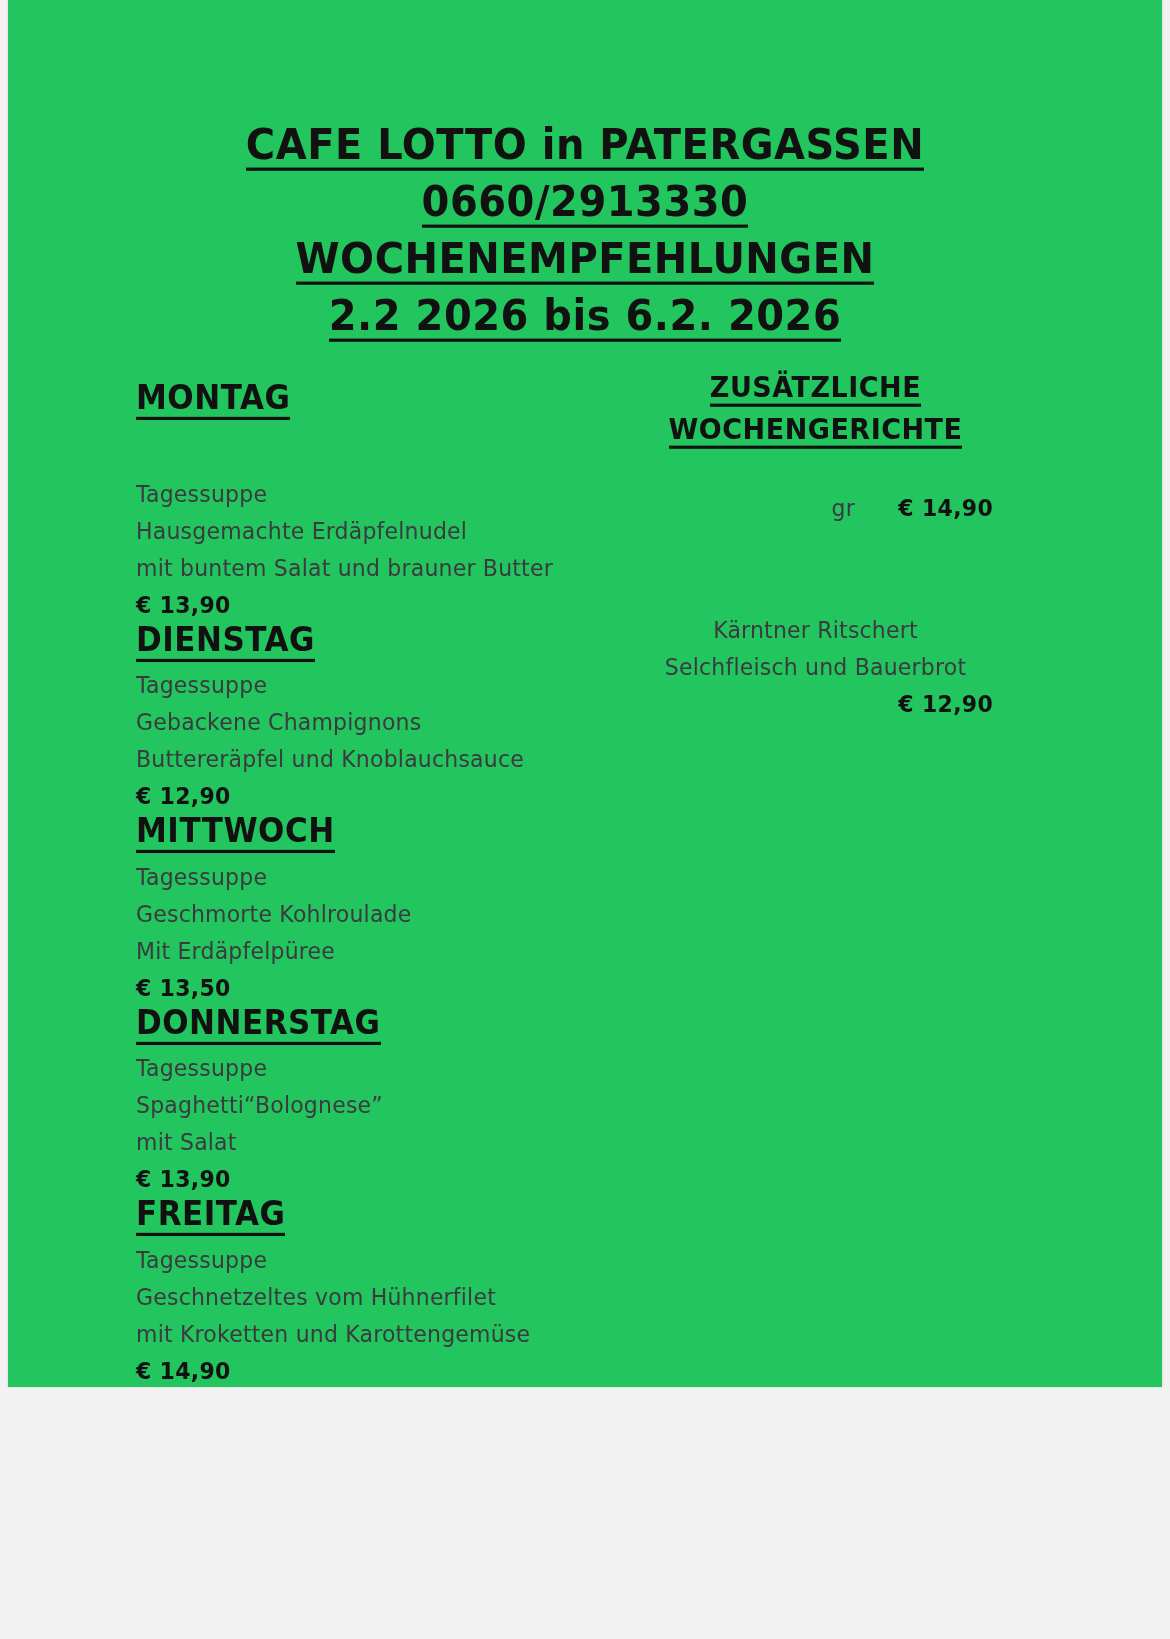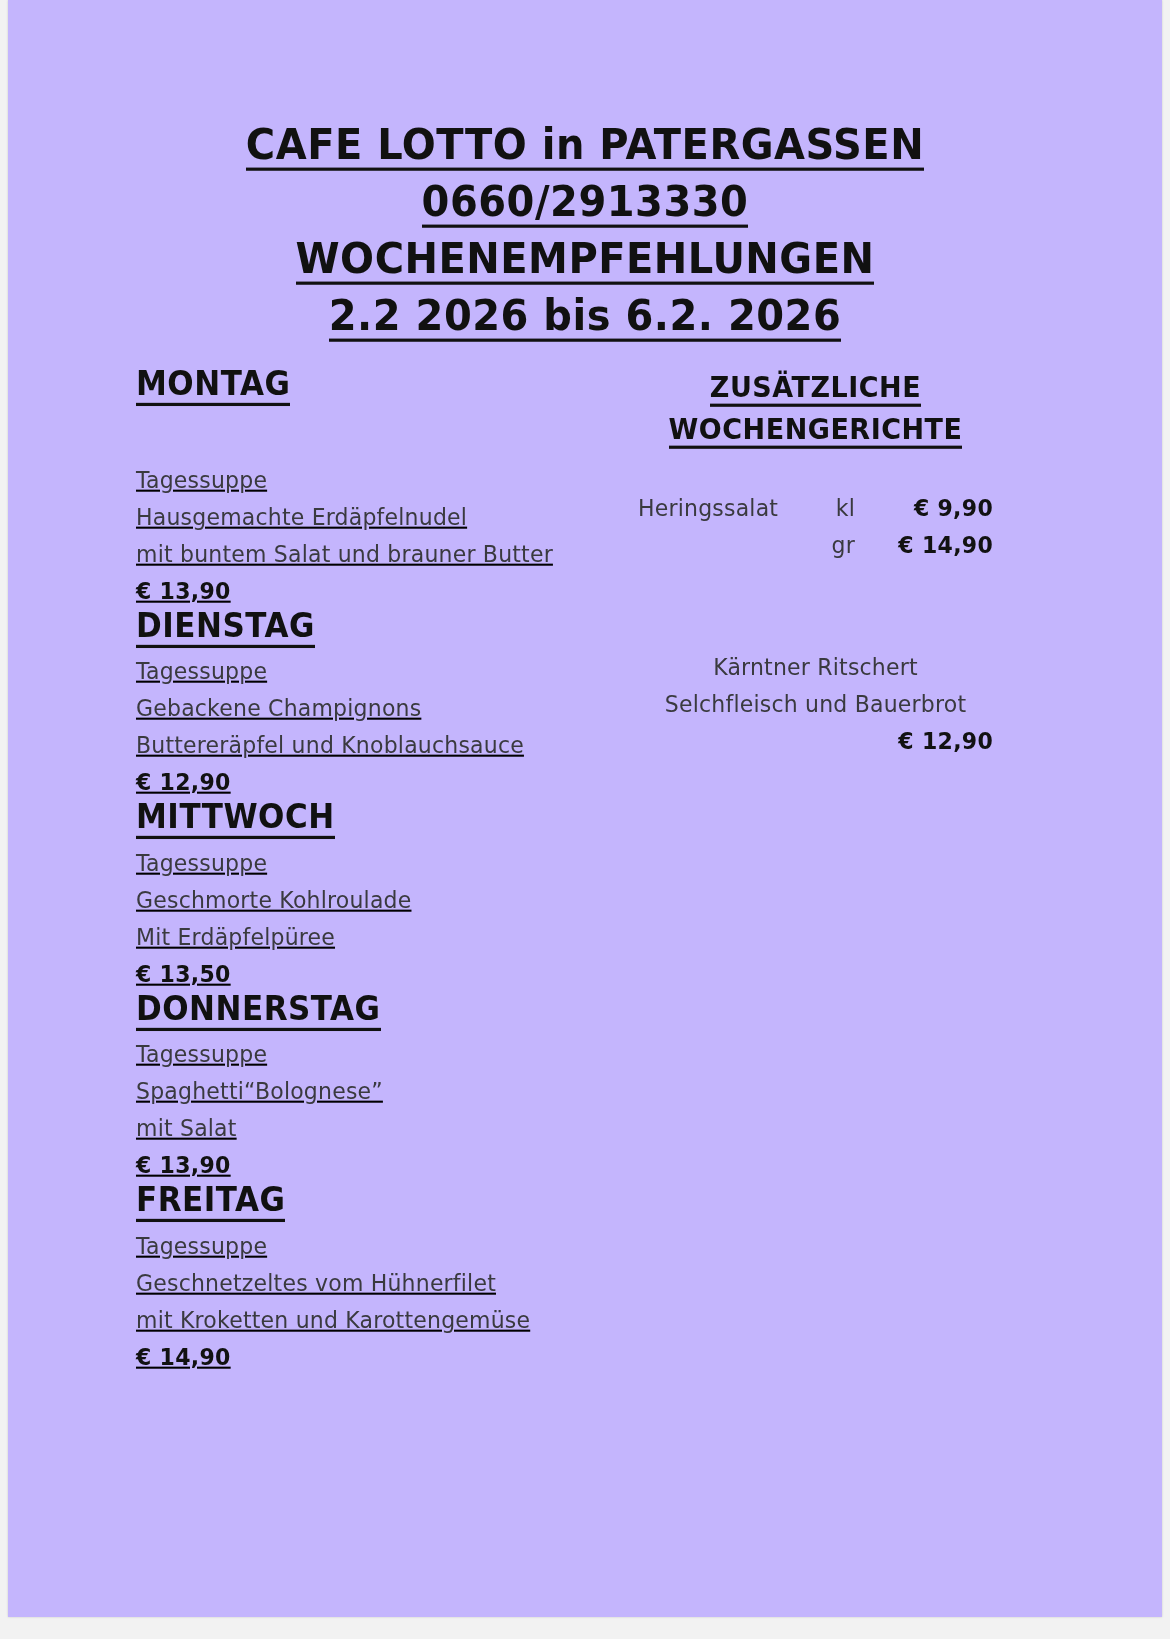--- a/index.html
+++ b/index.html
@@ -14,22 +14,22 @@
     font-family: "DejaVu Sans", sans-serif;
     overflow: hidden;
   }
 
   
   #menu-sheet {
     position: absolute;
     left: 8px;
     top: 0px;
     width: 1154px;
-    height: 1617px;
-    background: #c4b5fd;
+    height: 1387px;
+    background: #22c55e;
     box-shadow: 0 0 2px rgba(0,0,0,0.16);
     overflow: hidden;
   }
   #sheet-inner {
     position: absolute;
     left: 0; top: 0;
     width: 1154px;
     height: 1639px;
   }
 
@@ -80,23 +80,22 @@
   }
   .title-1 { font-size: 40px; line-height: 57px; }
   .title-2 { font-size: 40px; line-height: 57px; }
   .title-3 { font-size: 40px; line-height: 57px; }
   .title-4 { font-size: 40px; line-height: 57px; font-weight: 700; }
 
   
   #left-column {
     position: absolute;
     left: 128px;
-    top: 368px;
+    top: 382px;
     width: 520px;
-    text-decoration: underline;
   }
   #right-column {
     position: absolute;
     left: 630px;
     top: 368px;
     width: 355px;
   }
 
   .day-block { position: relative; }
   .day-heading {
@@ -243,25 +242,20 @@
 
       <div id="extras-heading">
         <span class="line marker"><span class="u">ZUSÄTZLICHE</span></span>
         <span class="line marker"><span class="u">WOCHENGERICHTE</span></span>
       </div>
 
       <div style="height:38px"></div>
 
       <div class="extra-block">
         <div class="extra-row">
-          <span class="pen dish">Heringssalat</span>
-          <span class="pen size">kl</span>
-          <span class="pen price amount">€ 9,90</span>
-        </div>
-        <div class="extra-row">
           <span class="pen dish"></span>
           <span class="pen size">gr</span>
           <span class="pen price amount">€ 14,90</span>
         </div>
       </div>
 
       <div style="height:85px"></div>
 
       <div class="extra-block">
         <div class="pen extra-center">Kärntner Ritschert</div>

